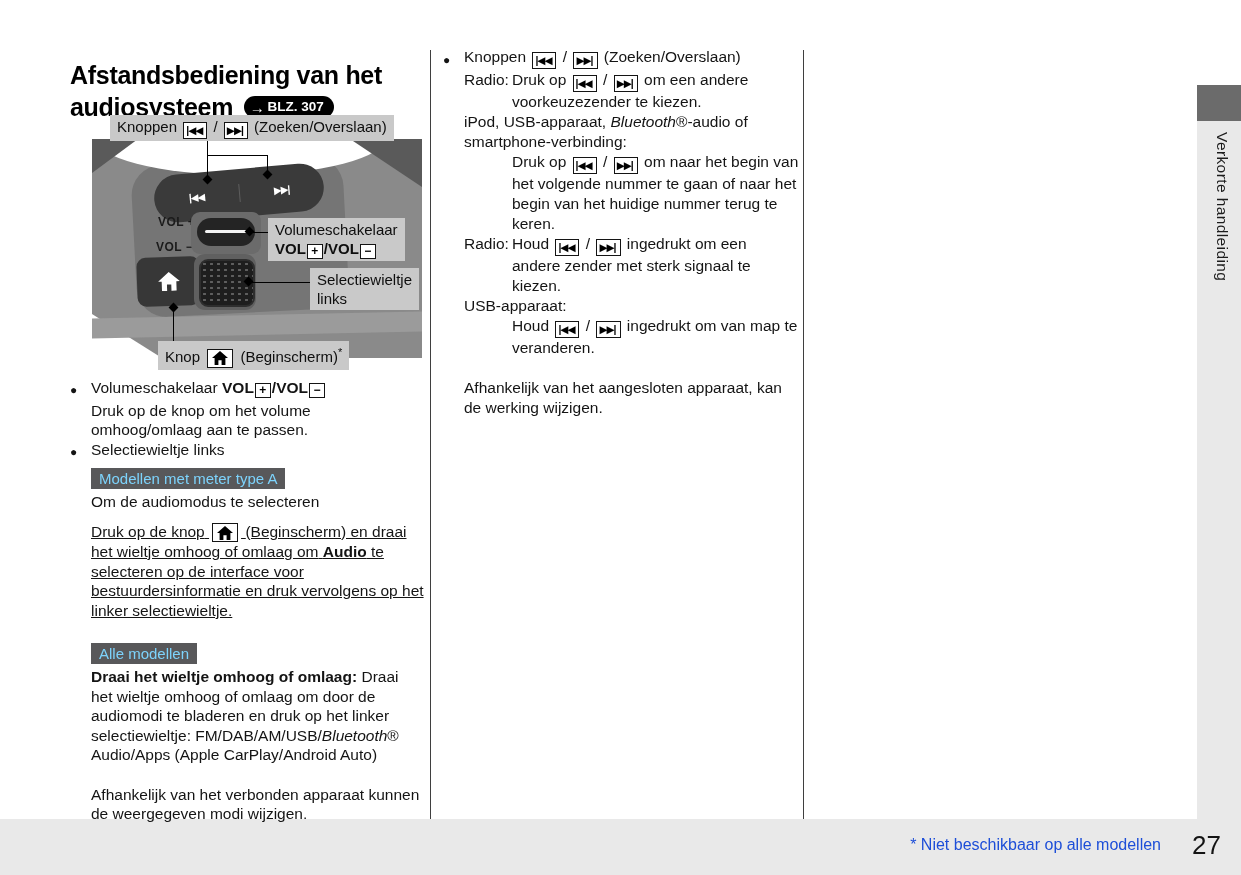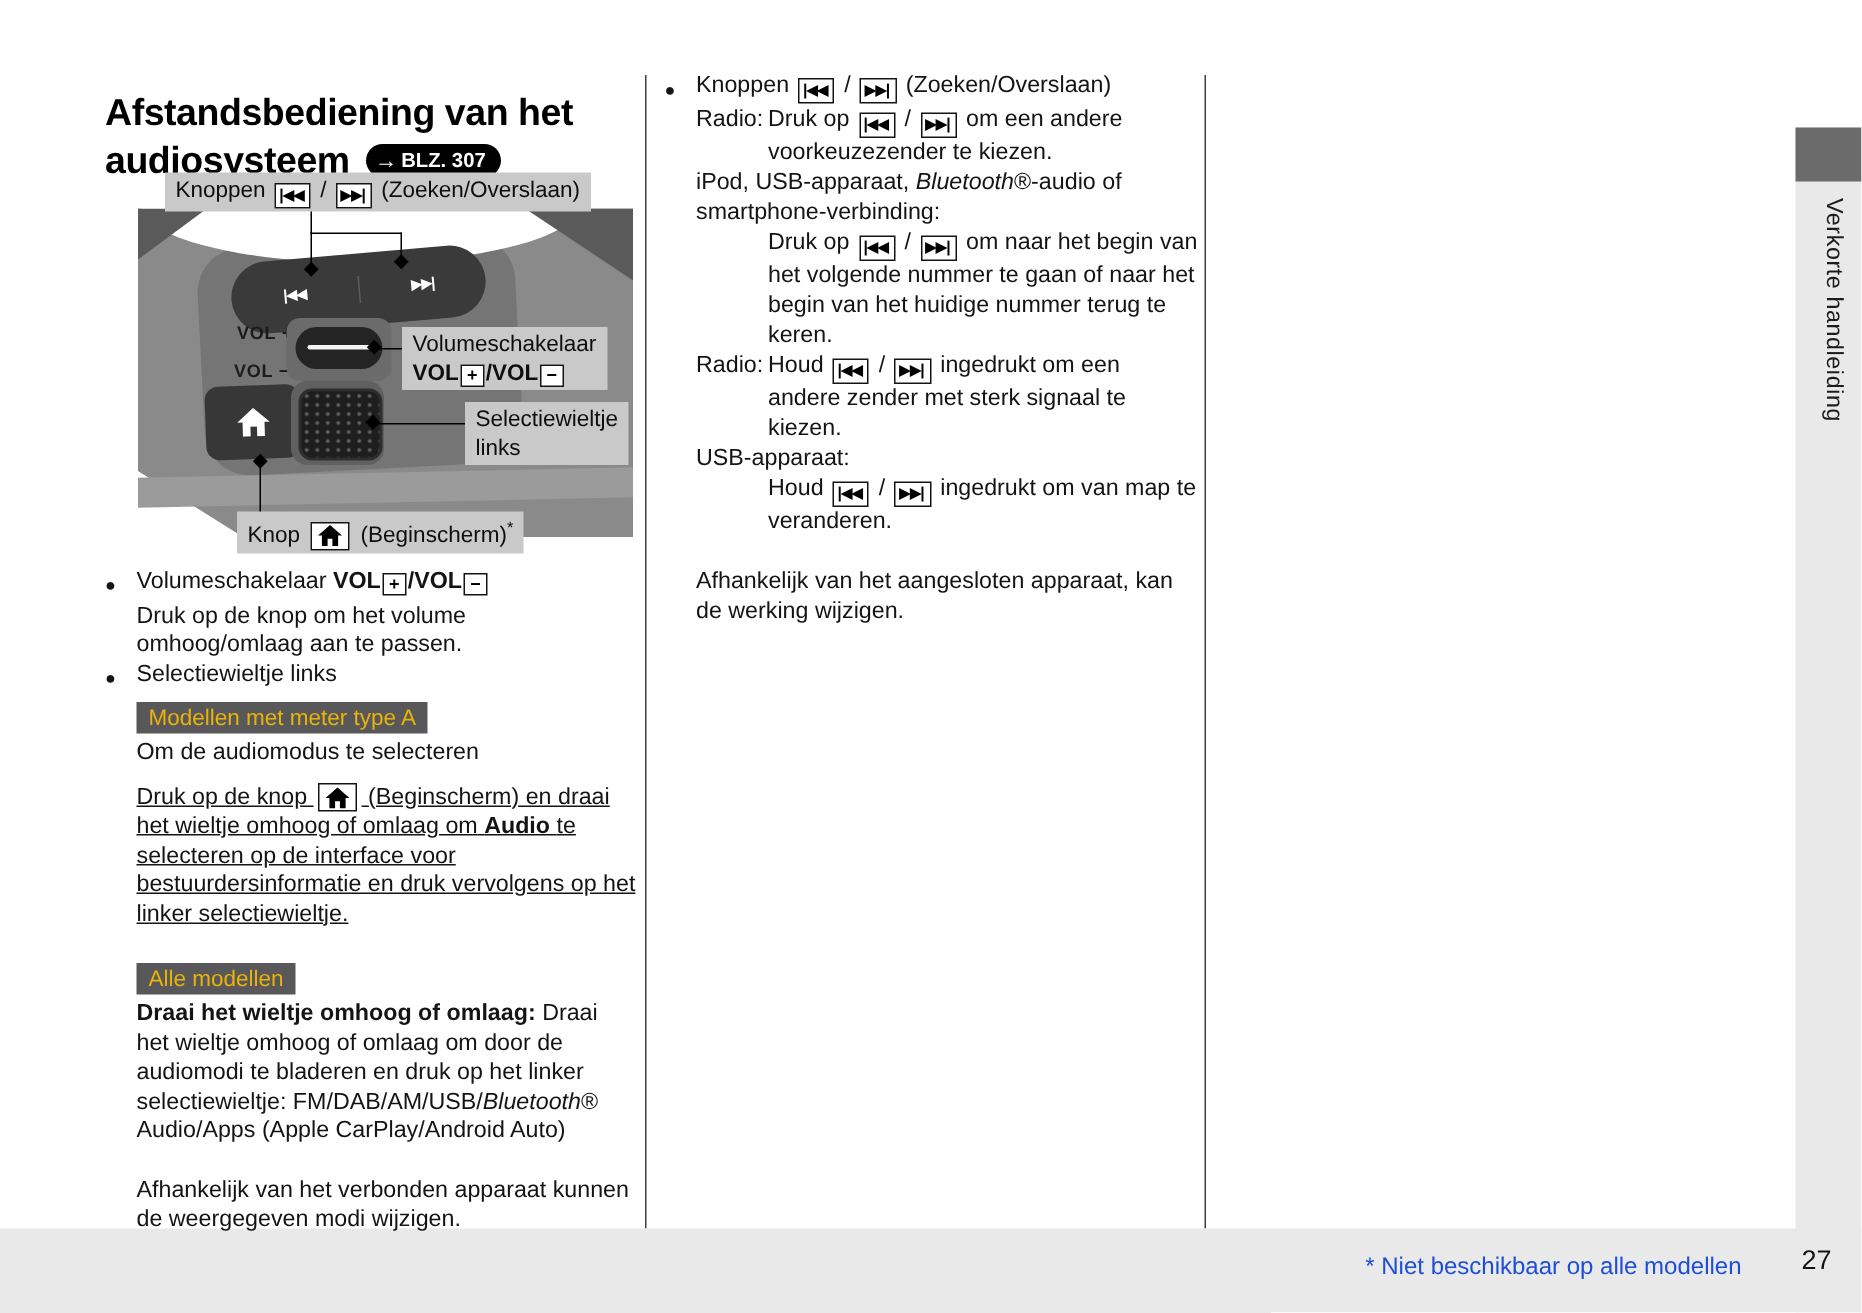--- a/index.html
+++ b/index.html
@@ -15,21 +15,21 @@
 
   
   .sidebar-strip{position:absolute;right:0;top:85px;width:44px;height:790px;background:#e9e9e9;}
   .sidebar-tab{position:absolute;right:0;top:85px;width:44px;height:36px;background:#6b6b6b;}
   .sidebar-text{position:absolute;top:132px;right:10px;writing-mode:vertical-rl;
     font-size:15.5px;color:#1c1c1c;letter-spacing:.4px;}
 
   
   .footer{position:absolute;left:0;bottom:0;width:1241px;height:56px;background:#e9e9e9;}
   .footer-note{position:absolute;right:80px;top:17px;font-size:16px;color:#1d4ed8;}
-  .footer-page{position:absolute;right:20px;top:11px;font-size:18px;color:#141414;}
+  .footer-page{position:absolute;right:20px;top:11px;font-size:26px;color:#141414;}
 
   
   .title{position:absolute;left:70px;top:42px;width:370px;font-size:25px;font-weight:700;
     line-height:32px;letter-spacing:-.3px;color:#000;}
   .ref-badge{display:inline-flex;align-items:center;background:#000;color:#fff;
     border-radius:12px;height:22px;padding:0 10px 0 6px;margin-left:4px;vertical-align:3px;cursor:pointer;}
   .ref-badge .arr{font-size:15px;font-weight:900;margin-right:3px;line-height:1;}
   .ref-badge .txt{font-size:13.5px;font-weight:700;letter-spacing:0;}
 
   
@@ -81,21 +81,21 @@
   .cdiamond{position:absolute;width:7px;height:7px;background:#000;transform:rotate(45deg);z-index:4;}
   .lab-line2{font-weight:700;}
 
   
   .col{position:absolute;font-size:15.5px;line-height:19.5px;color:#141414;}
   .col-left{left:70px;top:378px;width:354px;}
   .col-right{left:443px;top:47px;width:356px;line-height:20px;}
   .bullet-row{display:flex;}
   .bullet-glyph{width:21px;flex:none;font-size:12px;padding-top:3px;}
   .indent{margin-left:21px;}
-  .badge{display:inline-block;background:#58585a;color:#eab308;font-size:15px;
+  .badge{display:inline-block;background:#58585a;color:#7dd3fc;font-size:15px;
     line-height:19px;padding:1px 8px;}
   .badge-a{margin:6px 0 3px 21px;}
   .badge-all{margin:23px 0 3px 21px;}
   .para-home{margin:10px 0 0 21px;text-decoration:underline;}
   .para-note-left{margin:20px 0 0 21px;}
   .hang{display:flex;margin-left:21px;}
   .hang-label{width:48px;flex:none;}
   .hang-body{flex:1;}
   .note-right{margin:20px 0 0 21px;}
   i{}

